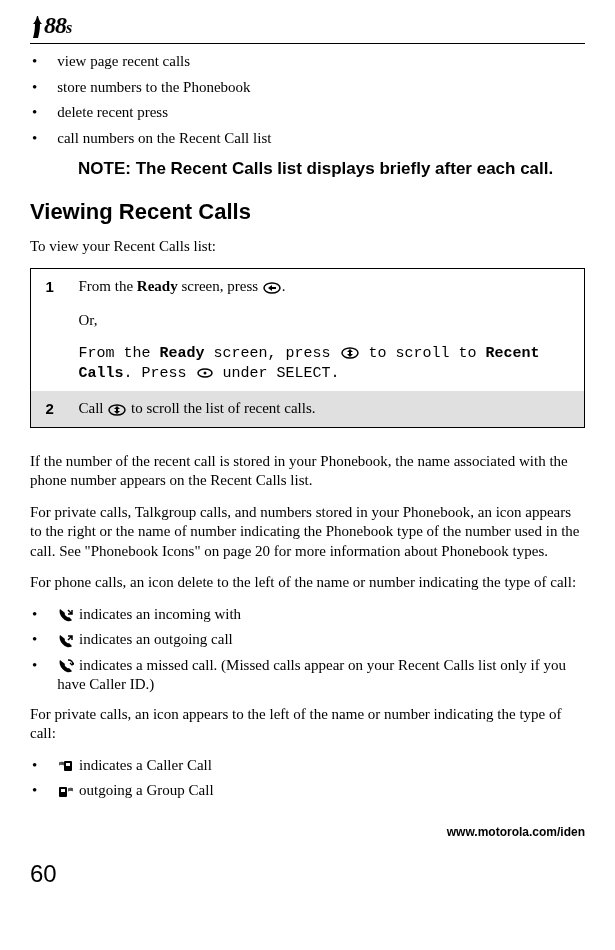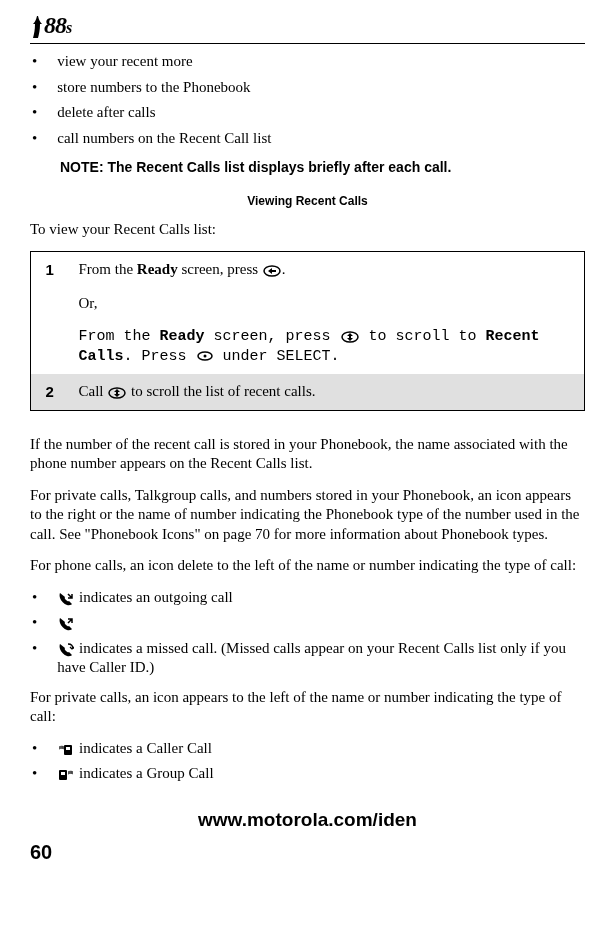--- a/index.html
+++ b/index.html
@@ -41,33 +41,32 @@
     .bullet-list li {
       display: flex;
       margin-bottom: 6px;
       font-family: 'Times New Roman', serif;
     }
     .bullet {
       margin-right: 20px;
       margin-left: 2px;
     }
     .note-block {
-      margin-left: 30px;
+      margin-left: 48px;
       margin-top: 8px;
       margin-bottom: 18px;
       font-family: Arial, Helvetica, sans-serif;
       font-weight: bold;
-      font-size: 14px;
+      font-size: 17px;
     }
     .section-heading {
       font-family: Arial, Helvetica, sans-serif;
       font-weight: bold;
-      font-size: 12px;
+      font-size: 22px;
       margin-bottom: 10px;
-      text-align: center;
     }
     .body-text {
       font-family: 'Times New Roman', serif;
       margin-bottom: 12px;
     }
     .steps-table {
       border: 1px solid #000;
       border-collapse: collapse;
       width: 100%;
       margin-bottom: 24px;
@@ -103,56 +102,56 @@
     }
     .icon {
       display: inline-block;
       vertical-align: middle;
       margin: 0 1px;
     }
     .bullet-item-text {
       flex: 1;
     }
     .footer-url {
-      text-align: center;
-      font-family: Arial, Helvetica, sans-serif;
-      font-weight: bold;
-      font-size: 19px;
+      text-align: right;
+      font-family: Arial, Helvetica, sans-serif;
+      font-weight: bold;
+      font-size: 12px;
       margin-top: 24px;
     }
     .page-num {
       font-family: Arial, Helvetica, sans-serif;
-      font-weight: bold;
-      font-size: 20px;
-      margin-top: 6px;
+      font-weight: normal;
+      font-size: 24px;
+      margin-top: 18px;
     }
   </style>
 </head>
 <body>
 
 <div class="header-row">
   <span class="logo">
     <span><svg class="icon" width="12" height="22" viewBox="0 0 12 22">
           <path d="M6 0 C5 4 4 6 2 8 L4 8 C4 14 3 18 2 22 L7 22 C8 18 9 14 9 8 L11 8 C9 6 8 4 7 0 Z" fill="#000"></path>
         </svg></span><span>88</span><span class="logo-s">s</span>
   </span>
 </div>
 
 <ul class="bullet-list">
   <li>
       <span class="bullet">•</span>
-      <span class="bullet-item-text">view your recent more</span>
+      <span class="bullet-item-text">view page recent calls</span>
     </li>
   <li>
       <span class="bullet">•</span>
       <span class="bullet-item-text">store numbers to the Phonebook</span>
     </li>
   <li>
       <span class="bullet">•</span>
-      <span class="bullet-item-text">delete after calls</span>
+      <span class="bullet-item-text">delete recent press</span>
     </li>
   <li>
       <span class="bullet">•</span>
       <span class="bullet-item-text">call numbers on the Recent Call list</span>
     </li>
 </ul>
 
 <div class="note-block">
   <span>NOTE:</span>
   <span>The Recent Calls list displays briefly after each call.</span>
@@ -191,40 +190,40 @@
       <span>Call </span><span><svg class="icon" width="18" height="12" viewBox="0 0 18 12">
               <ellipse cx="9" cy="6" rx="8" ry="5" fill="none" stroke="#000" stroke-width="1.5"></ellipse>
               <path d="M9 2 L12 5 L10 5 L10 7 L12 7 L9 10 L6 7 L8 7 L8 5 L6 5 Z" fill="#000"></path>
             </svg></span><span> to scroll the list of recent calls.</span>
     </td>
   </tr>
 </tbody>
   </table>
 
 <p class="body-text">If the number of the recent call is stored in your Phonebook, the name associated with the phone number appears on the Recent Calls list.</p>
-<p class="body-text">For private calls, Talkgroup calls, and numbers stored in your Phonebook, an icon appears to the right or the name of number indicating the Phonebook type of the number used in the call. See "Phonebook Icons" on page 70 for more information about Phonebook types.</p>
+<p class="body-text">For private calls, Talkgroup calls, and numbers stored in your Phonebook, an icon appears to the right or the name of number indicating the Phonebook type of the number used in the call. See "Phonebook Icons" on page 20 for more information about Phonebook types.</p>
 <p class="body-text">For phone calls, an icon delete to the left of the name or number indicating the type of call:</p>
 
 <ul class="bullet-list">
   <li>
     <span class="bullet">•</span>
     <span class="bullet-item-text">
       <span><svg class="icon" width="16" height="14" viewBox="0 0 16 14">
             <path d="M2 1 C2 1 1 3 2 6 C3 9 6 12 9 13 C12 14 14 12 14 12 L11 9 C11 9 10 10 8 8 C6 6 7 5 7 5 Z" fill="#000"></path>
             <path d="M10 2 L14 6 M14 2 L14 6 L10 6" stroke="#000" stroke-width="1.5" fill="none"></path>
-          </svg></span><span> indicates an outgoing call</span>
+          </svg></span><span> indicates an incoming with</span>
     </span>
   </li>
   <li>
     <span class="bullet">•</span>
     <span class="bullet-item-text">
       <span><svg class="icon" width="16" height="14" viewBox="0 0 16 14">
             <path d="M2 1 C2 1 1 3 2 6 C3 9 6 12 9 13 C12 14 14 12 14 12 L11 9 C11 9 10 10 8 8 C6 6 7 5 7 5 Z" fill="#000"></path>
             <path d="M10 6 L14 2 M10 2 L14 2 L14 6" stroke="#000" stroke-width="1.5" fill="none"></path>
-          </svg></span>
+          </svg></span><span> indicates an outgoing call</span>
     </span>
   </li>
   <li>
     <span class="bullet">•</span>
     <span class="bullet-item-text">
       <span><svg class="icon" width="16" height="14" viewBox="0 0 16 14">
             <path d="M2 1 C2 1 1 3 2 6 C3 9 6 12 9 13 C12 14 14 12 14 12 L11 9 C11 9 10 10 8 8 C6 6 7 5 7 5 Z" fill="#000"></path>
             <path d="M10 1 C13 1 15 3 15 6" stroke="#000" stroke-width="1.3" fill="none"></path>
             <path d="M14 6 L16 4 M14 6 L12 4" stroke="#000" stroke-width="1.3"></path>
           </svg></span><span> indicates a missed call. (Missed calls appear on your Recent Calls list only if you have Caller ID.)</span>
@@ -245,19 +244,19 @@
           </svg></span><span> indicates a Caller Call</span>
     </span>
   </li>
   <li>
     <span class="bullet">•</span>
     <span class="bullet-item-text">
       <span><svg class="icon" width="16" height="14" viewBox="0 0 16 14">
             <rect x="1" y="2" width="8" height="10" rx="1" fill="#000"></rect>
             <rect x="3" y="4" width="4" height="3" fill="#fff"></rect>
             <path d="M10 4 C12 3 14 3 15 4 M10 5 C12 4 14 4 15 5 M10 6 C12 5 14 5 15 6" stroke="#000" stroke-width="0.8" fill="none"></path>
-          </svg></span><span> indicates a Group Call</span>
+          </svg></span><span> outgoing a Group Call</span>
     </span>
   </li>
 </ul>
 
 <div class="footer-url">www.motorola.com/iden</div>
 <div class="page-num">60</div>
 
 </body></html>

